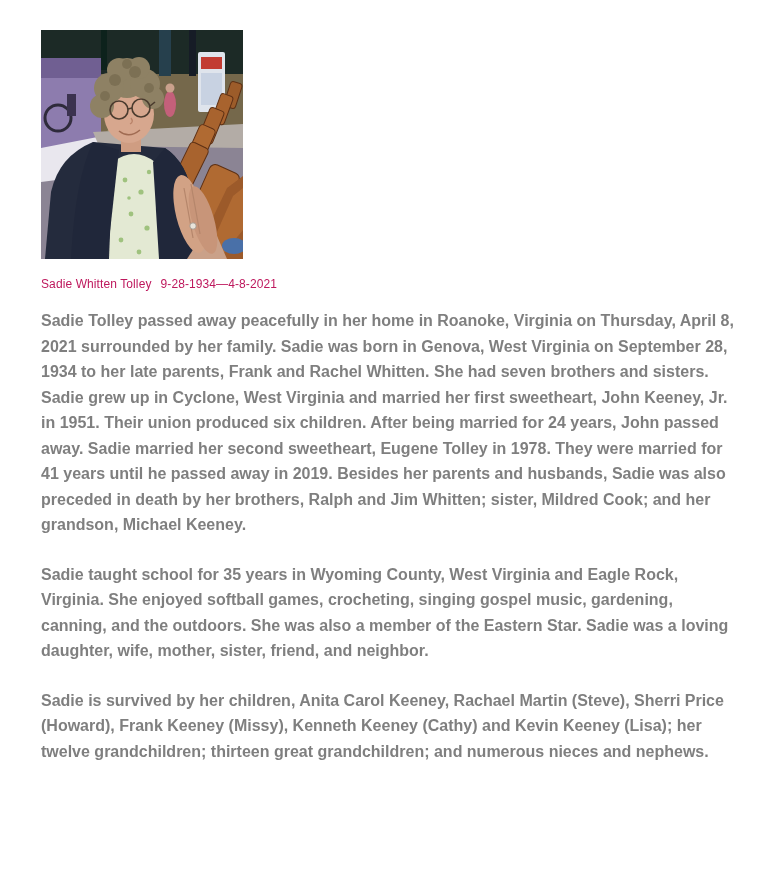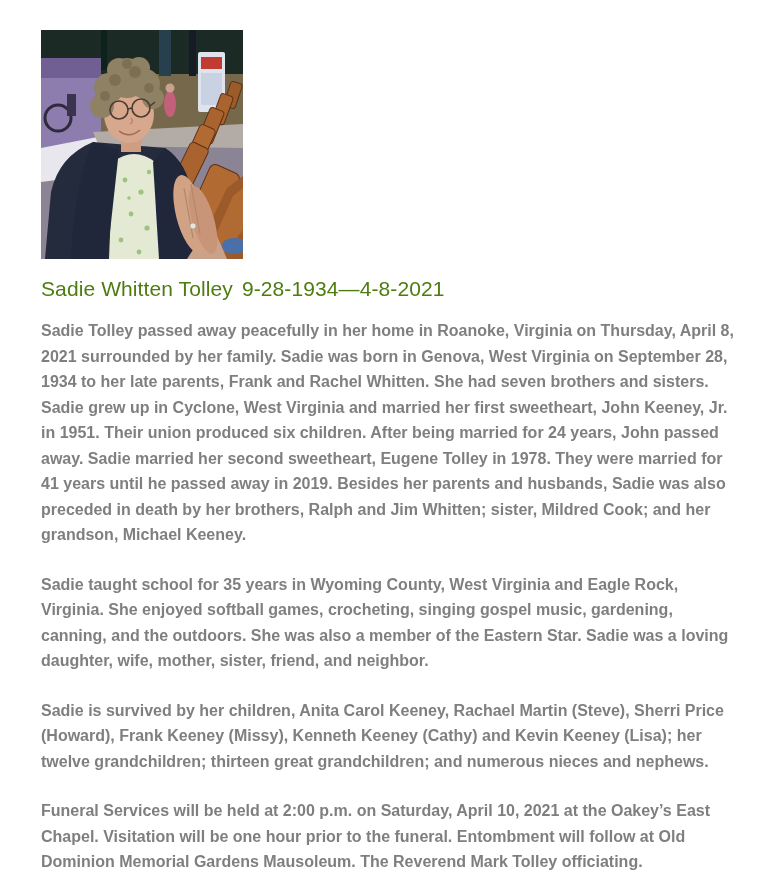--- a/index.html
+++ b/index.html
@@ -21,23 +21,23 @@
   }
   .photo-frame {
     width: 202px;
     height: 229px;
     overflow: hidden;
     line-height: 0;
   }
   .photo-frame svg { display: block; }
   .title-line {
     margin-top: 18px;
-    font-size: 21px;
+    font-size: 12px;
     font-weight: 400;
-    color: #4d7c0f;
+    color: #be185d;
     letter-spacing: 0.1px;
     white-space: nowrap;
   }
   .title-line .dates { margin-left: 9px; }
   .body-copy {
     margin-top: 17px;
     width: 702px;
     font-weight: bold;
   }
   .body-copy p {
@@ -170,16 +170,15 @@
   </div>
 
   <div class="title-line">
     <span class="name">Sadie Whitten Tolley</span><span class="dates">9-28-1934—4-8-2021</span>
   </div>
 
   <div class="body-copy">
     <p>Sadie Tolley passed away peacefully in her home in Roanoke, Virginia on Thursday, April 8, 2021 surrounded by her family. Sadie was born in Genova, West Virginia on September 28, 1934 to her late parents, Frank and Rachel Whitten. She had seven brothers and sisters. Sadie grew up in Cyclone, West Virginia and married her first sweetheart, John Keeney, Jr. in 1951. Their union produced six children. After being married for 24 years, John passed away. Sadie married her second sweetheart, Eugene Tolley in 1978. They were married for 41 years until he passed away in 2019. Besides her parents and husbands, Sadie was also preceded in death by her brothers, Ralph and Jim Whitten; sister, Mildred Cook; and her grandson, Michael Keeney.</p>
     <p>Sadie taught school for 35 years in Wyoming County, West Virginia and Eagle Rock, Virginia. She enjoyed softball games, crocheting, singing gospel music, gardening, canning, and the outdoors. She was also a member of the Eastern Star. Sadie was a loving daughter, wife, mother, sister, friend, and neighbor.</p>
     <p>Sadie is survived by her children, Anita Carol Keeney, Rachael Martin (Steve), Sherri Price (Howard), Frank Keeney (Missy), Kenneth Keeney (Cathy) and Kevin Keeney (Lisa); her twelve grandchildren; thirteen great grandchildren; and numerous nieces and nephews.</p>
-    <p>Funeral Services will be held at 2:00 p.m. on Saturday, April 10, 2021 at the Oakey’s East Chapel. Visitation will be one hour prior to the funeral. Entombment will follow at Old Dominion Memorial Gardens Mausoleum. The Reverend Mark Tolley officiating.</p>
   </div>
 
 </div>
 
 </body></html>

